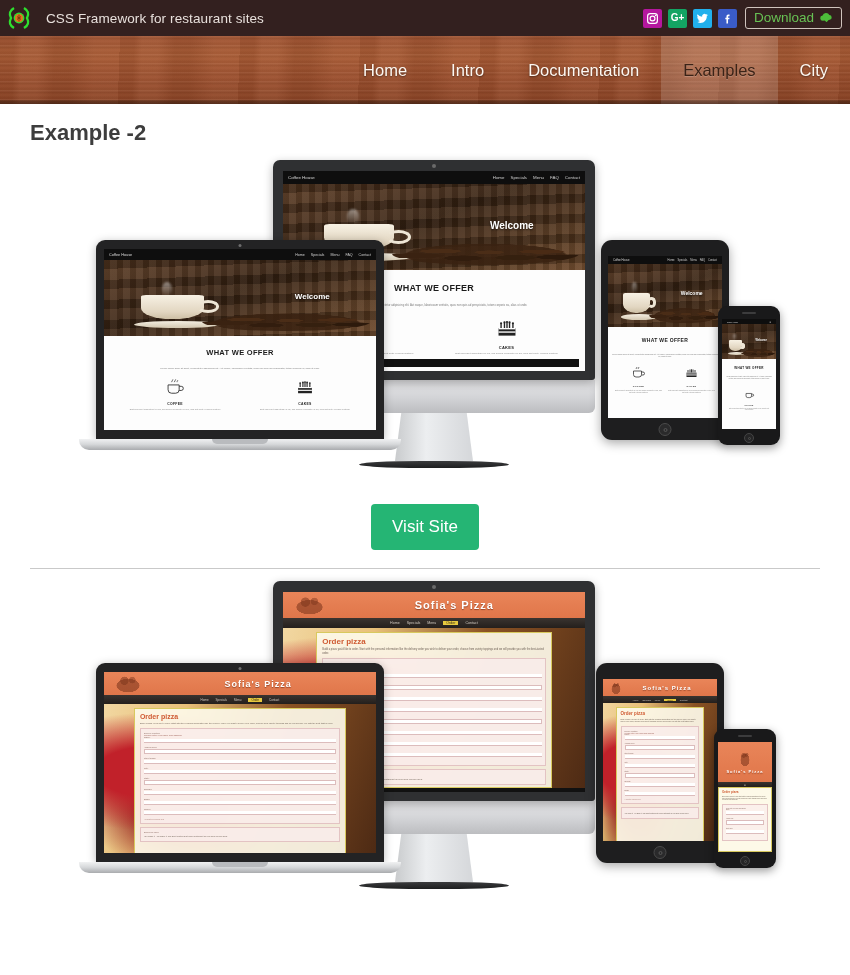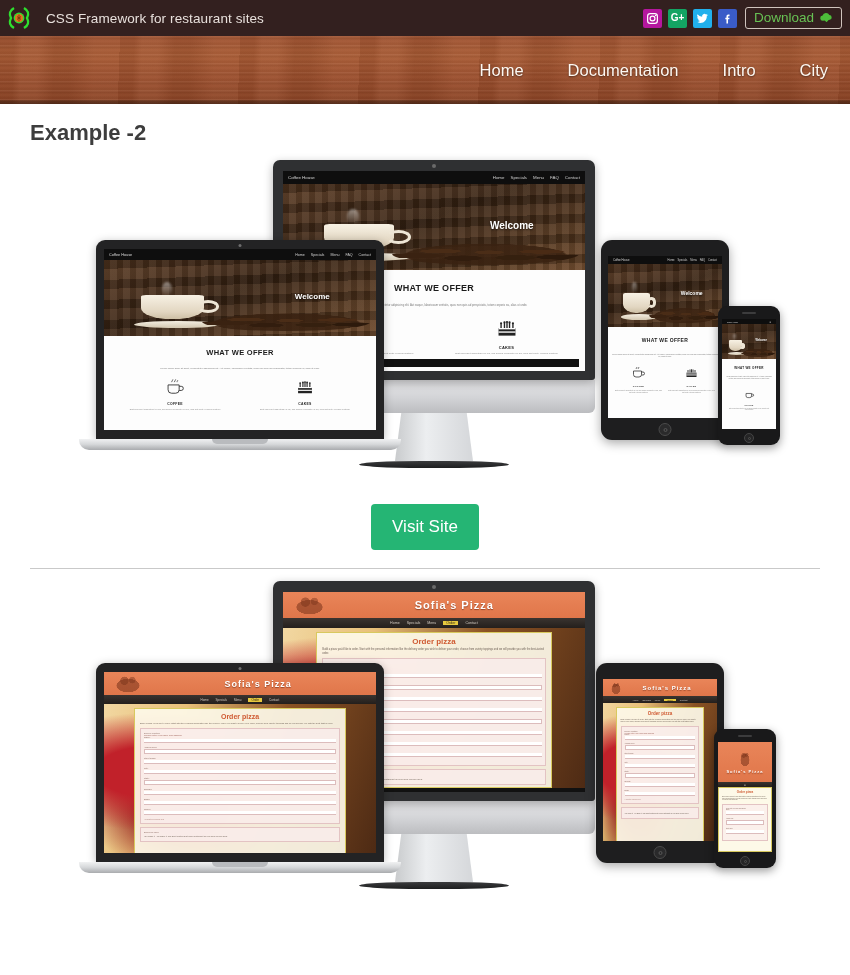--- a/index.html
+++ b/index.html
@@ -387,21 +387,21 @@
   .ps-nav span { color: #cfc8c0; }
   .ps-nav span.on { background: #e7c93f; color: #3a3018; padding: 0 3px; }
   .ps-card {
     position: relative;
     margin: 4px auto 0 auto;
     width: 78%;
     background: rgba(253,249,232,.93);
     border: 1px solid #d8c95e;
     padding: 4px 5px;
   }
-  .ps-h2 { color: #cf5a32; font-weight: bold; text-align: center; }
+  .ps-h2 { color: #cf5a32; font-weight: bold; }
   .ps-text { color: #6f6257; line-height: 1.35; margin-top: 2px; }
   .ps-fieldset {
     border: 1px solid #e3c3c3;
     background: rgba(250,236,236,.75);
     margin-top: 3px;
     padding: 3px;
   }
   .ps-lab { color: #8a6a62; }
   .ps-input {
     display: block; width: 100%;
@@ -458,24 +458,27 @@
     </button>
   </div>
 </div>
 
 <div class="woodbar">
   <div class="navlist">
     <div class="navitem">
         <span>Home</span>
       </div>
     <div class="navitem">
+        <span>Intro</span>
+      </div>
+    <div class="navitem">
         <span>Documentation</span>
       </div>
-    <div class="navitem">
-        <span>Intro</span>
+    <div class="navitem active">
+        <span>Examples</span>
       </div>
     <div class="navitem">
         <span>City</span>
       </div>
   </div>
 </div>
 
 <div class="section">
   <h2 class="section-title">Example -2</h2>
 

